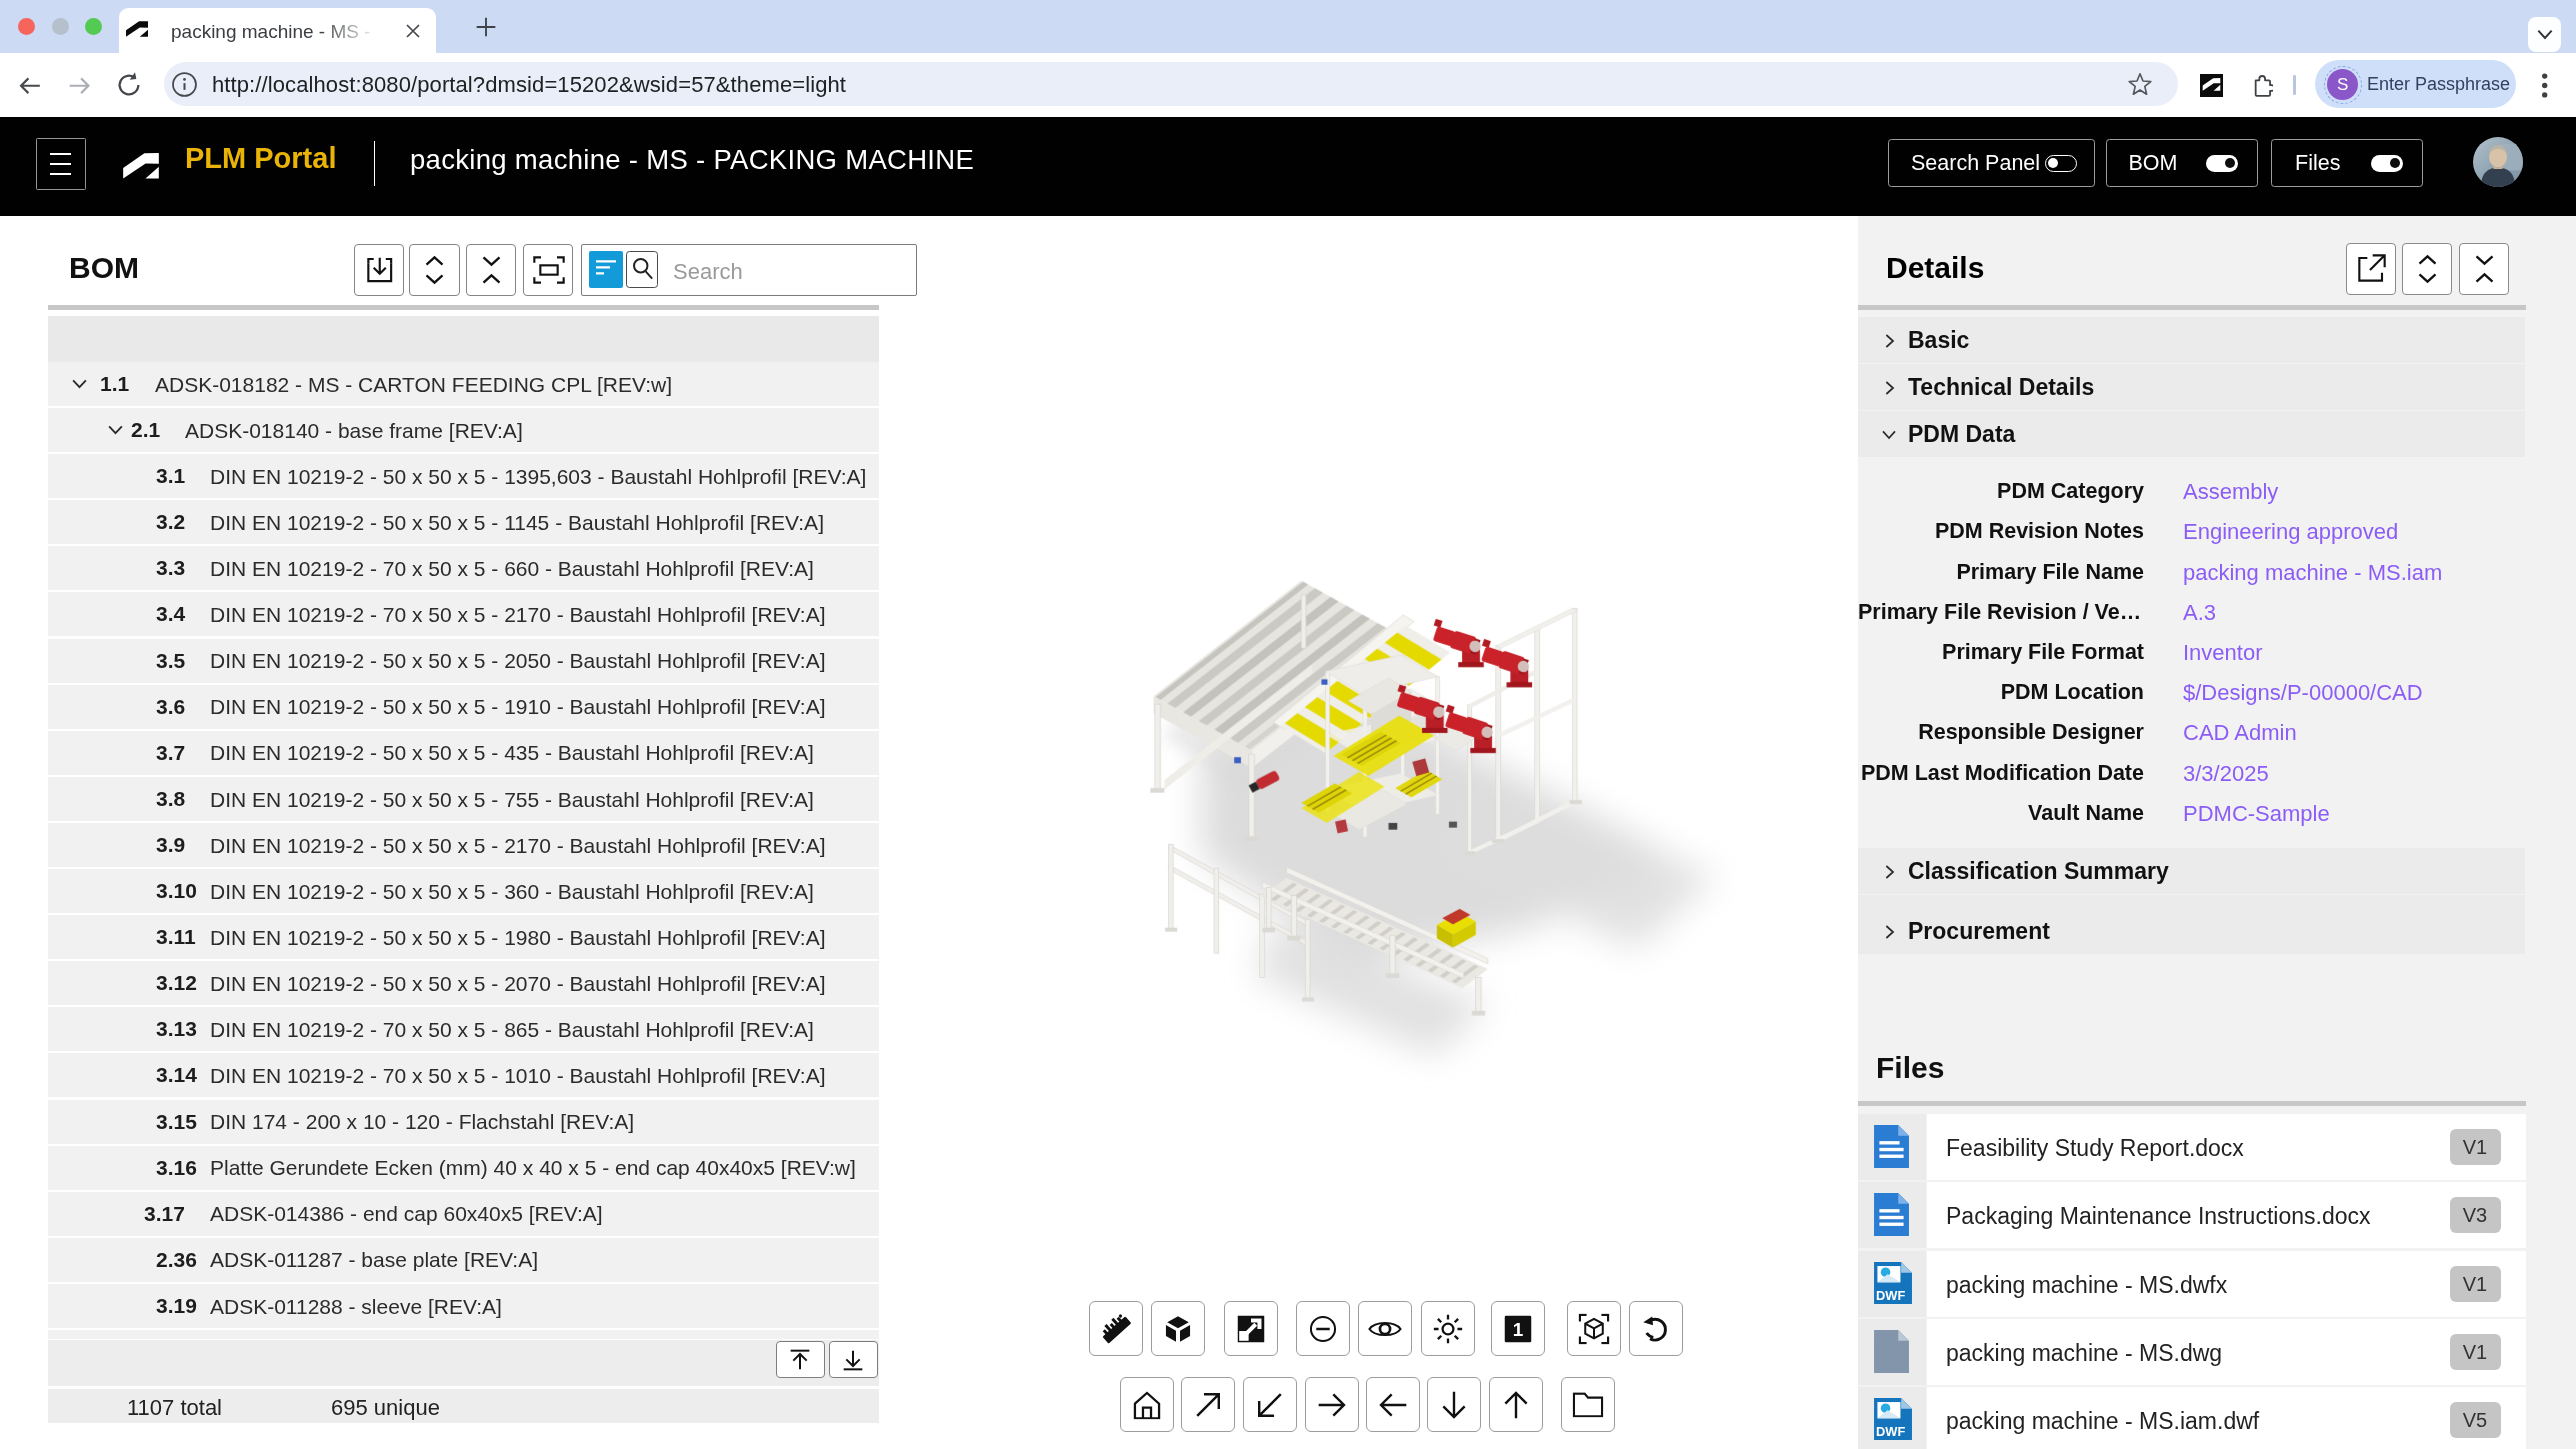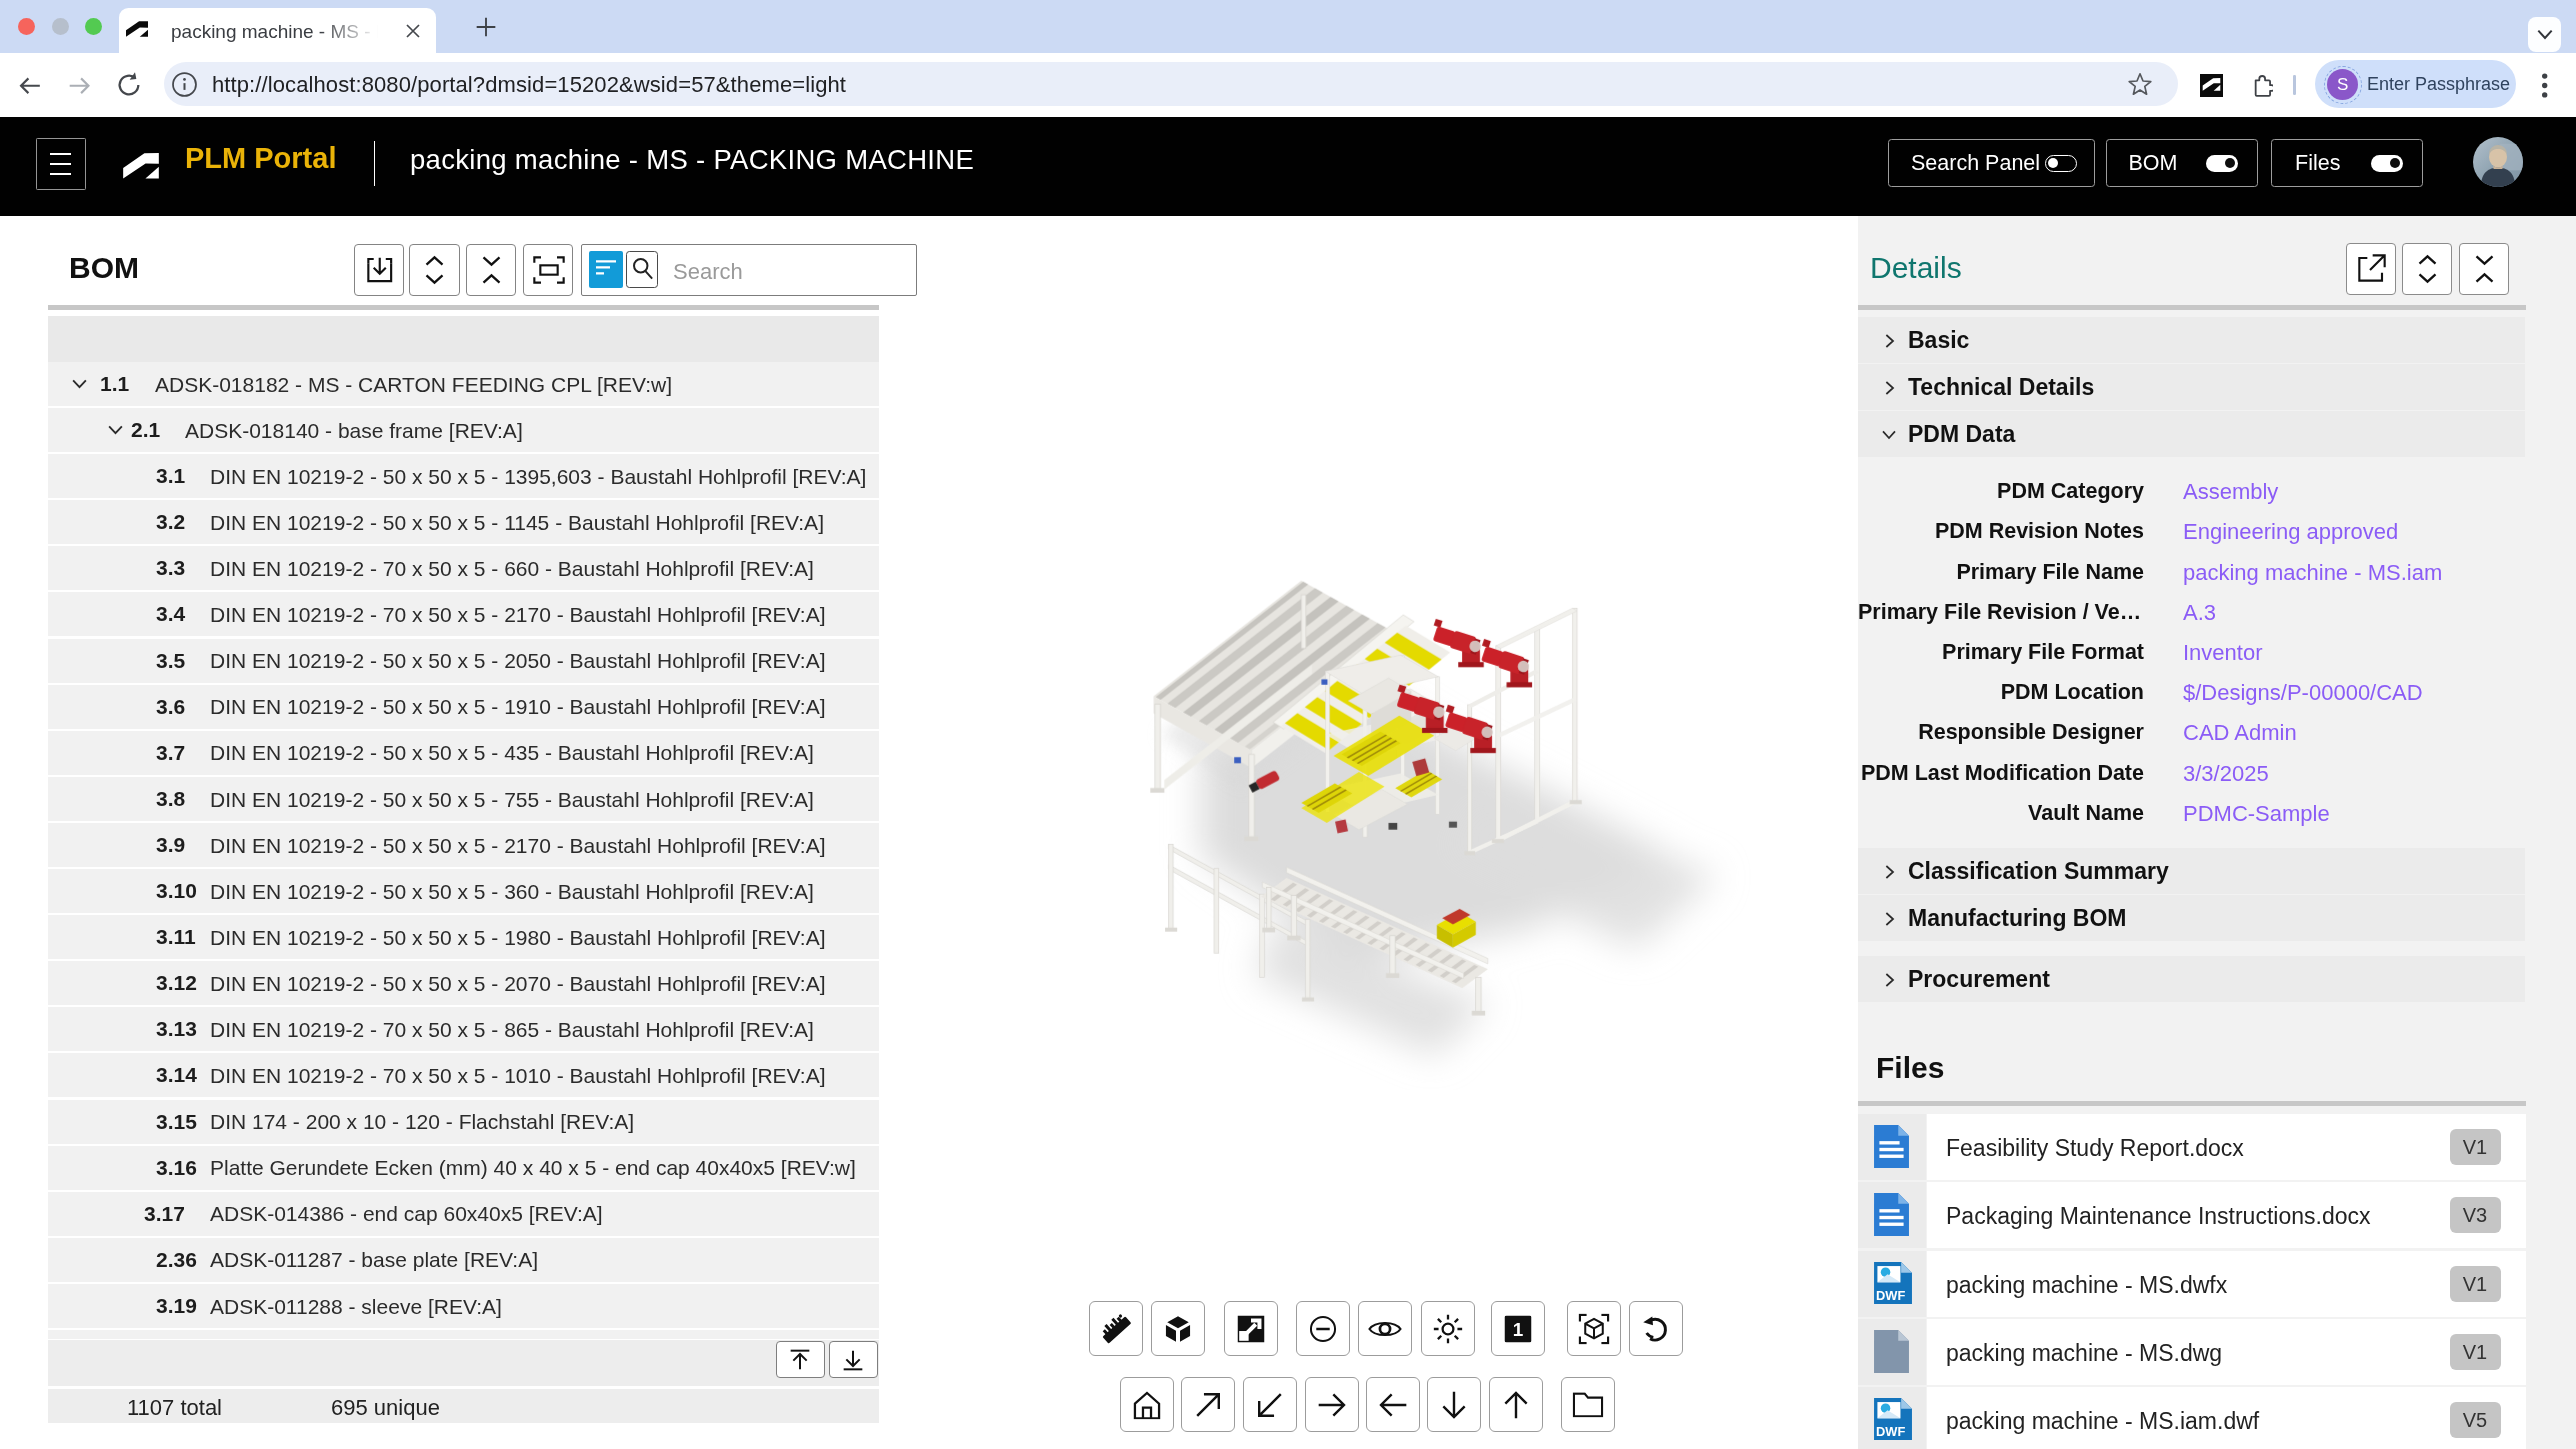--- a/index.html
+++ b/index.html
@@ -55,21 +55,21 @@
 .footbtn { position:absolute; top:1.3px; width:49px; height:37px; background:#fff; border:1.3px solid #7e7e7e; border-radius:4px; }
 #bomstats { position:absolute; left:48px; top:1389px; width:831px; height:34px; background:#ededed; }
 #bomstats div { position:absolute; top:6px; font-size:22px; color:#222; }
 
 
 .vbtn { position:absolute; width:54px; height:55px; background:#fff; border:1.3px solid #9c9c9c; border-radius:6px; }
 .vbtn svg { position:absolute; left:50%; top:50%; transform:translate(-50%,-50%); }
 
 
 #dpanel { position:absolute; left:1858px; top:216px; width:718px; height:1233px; background:#f2f2f2; }
-#dtitle { position:absolute; left:12px; top:35px; font-size:30px; font-weight:normal; color:#0f766e; }
+#dtitle { position:absolute; left:28px; top:35px; font-size:30px; font-weight:bold; color:#000000; }
 .dbtn { position:absolute; top:27px; width:50px; height:52px; background:#fff; border:1.3px solid #8b8b8b; border-radius:4px; }
 .arow { position:absolute; left:0; width:667px; height:46px; background:#ebebeb; }
 .arow .chev { position:absolute; left:25.5px; top:14.8px; }
 .arow .lbl { position:absolute; left:50px; top:10px; font-size:23px; font-weight:bold; color:#111; }
 .kv { position:absolute; left:0; width:667px; height:40px; }
 .kv .k { position:absolute; left:0; width:286px; top:9.4px; text-align:right; font-size:21.5px; font-weight:bold; color:#111;
   white-space:nowrap; overflow:hidden; text-overflow:ellipsis; }
 .kv .v { position:absolute; left:317px; top:8.7px; font-size:22px; color:#8b5cf6;margin-left:8px; }
 #ftitle { position:absolute; left:18px; top:835px; font-size:30px; font-weight:bold; color:#111; }
 .frow { position:absolute; left:0; width:668px; height:66px; }
@@ -766,21 +766,21 @@
             <path d="M3.5 3 L13.5 12 L3.5 21" fill="none" stroke="#2b2b2b" stroke-width="2.6"></path>
           </svg>
           <div class="lbl">Classification Summary</div>
         </div>
         <div class="arow" style="top:679px">
           <svg class="chev" style="top:16px" width="11.4" height="16" viewBox="0 0 17 24">
             <path d="M3.5 3 L13.5 12 L3.5 21" fill="none" stroke="#2b2b2b" stroke-width="2.6"></path>
           </svg>
           <div class="lbl">Manufacturing BOM</div>
         </div>
-        <div class="arow" style="top:740px">
+        <div class="arow" style="top:692px">
           <svg class="chev" style="top:16px" width="11.4" height="16" viewBox="0 0 17 24">
             <path d="M3.5 3 L13.5 12 L3.5 21" fill="none" stroke="#2b2b2b" stroke-width="2.6"></path>
           </svg>
           <div class="lbl">Procurement</div>
         </div>
       </div>
   <div id="dkv">
         <div class="kv" style="top:254px">
           <div class="k">PDM Category</div>
           <div class="v">Assembly</div>

